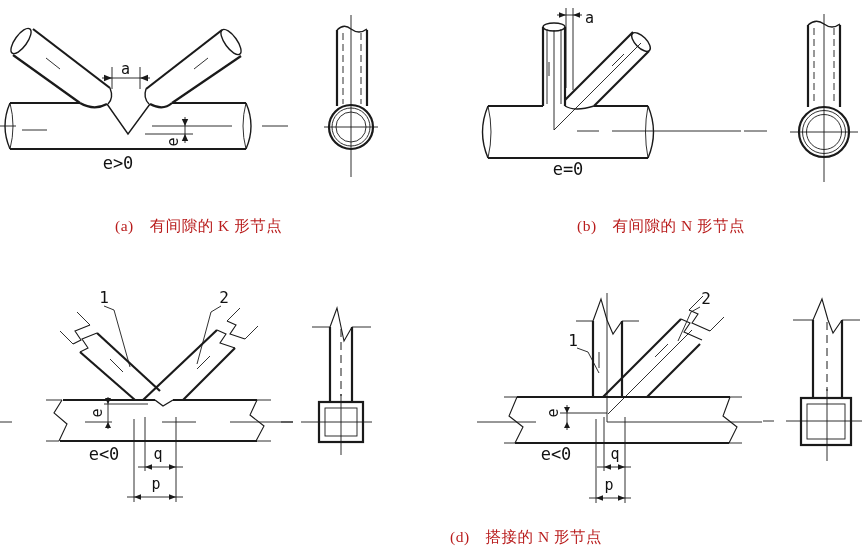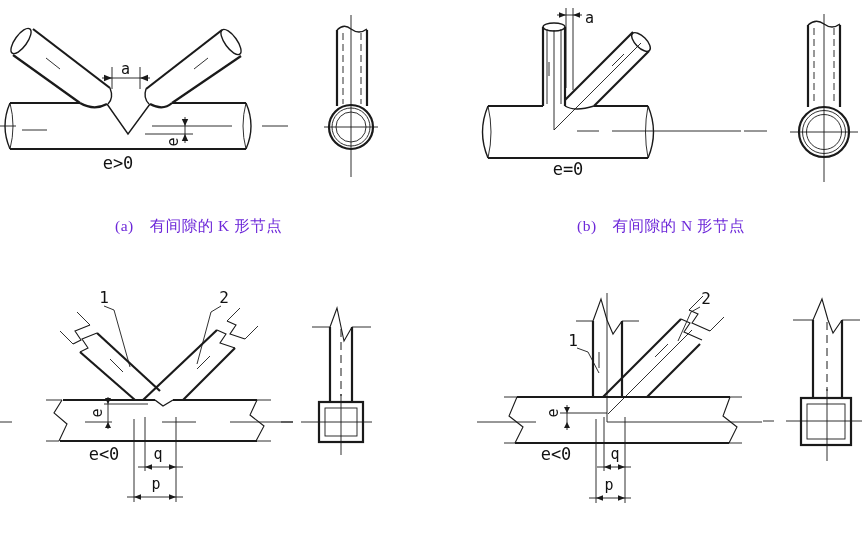--- a/index.html
+++ b/index.html
@@ -10,21 +10,21 @@
   .sT{stroke:#1a1a1a;stroke-width:2.2;fill:none;stroke-linecap:butt;}
   .sM{stroke:#1a1a1a;stroke-width:1.4;fill:none;stroke-linecap:butt;}
   .sN{stroke:#1a1a1a;stroke-width:0.9;fill:none;stroke-linecap:butt;}
   .sZ{stroke:#1a1a1a;stroke-width:1.1;fill:none;stroke-linejoin:miter;}
   .sD{stroke:#1a1a1a;stroke-width:1.0;fill:none;stroke-dasharray:8 5;}
   .sC{stroke:#1a1a1a;stroke-width:0.9;fill:none;}
   .arr{fill:#1a1a1a;stroke:none;}
   text.dim{font-family:"DejaVu Sans Mono", monospace;font-size:15px;fill:#111;}
   text.dimBig{font-family:"DejaVu Sans Mono", monospace;font-size:17px;fill:#111;}
   text.ref{font-family:"DejaVu Sans Mono", monospace;font-size:16px;fill:#111;}
-  .caption{position:absolute;white-space:nowrap;font-size:15.5px;color:#6d28d9;
+  .caption{position:absolute;white-space:nowrap;font-size:15.5px;color:#b91c1c;
            letter-spacing:0.5px;}
   .caption .idx{display:inline-block;margin-right:16px;}
 </style>
 </head>
 <body>
 
 <div id="stage">
 
 <svg id="drawing" width="867" height="556" viewBox="0 0 867 556" xmlns="http://www.w3.org/2000/svg">
 
@@ -323,14 +323,17 @@
     <rect class="sC" x="807" y="404" width="38" height="35" stroke-width="1.2"></rect>
   </g>
 </svg>
 
   <div class="caption" style="left:115px;top:216px;">
     <span class="idx">(a)</span><span>有间隙的 K 形节点</span>
   </div>
   <div class="caption" style="left:577px;top:216px;font-family:Liberation Serif, serif;">
     <span class="idx">(b)</span><span>有间隙的 N 形节点</span>
   </div>
+  <div class="caption" style="left:450px;top:527px;">
+    <span class="idx">(d)</span><span>搭接的 N 形节点</span>
+  </div>
 
 </div>
 
 </body></html>

